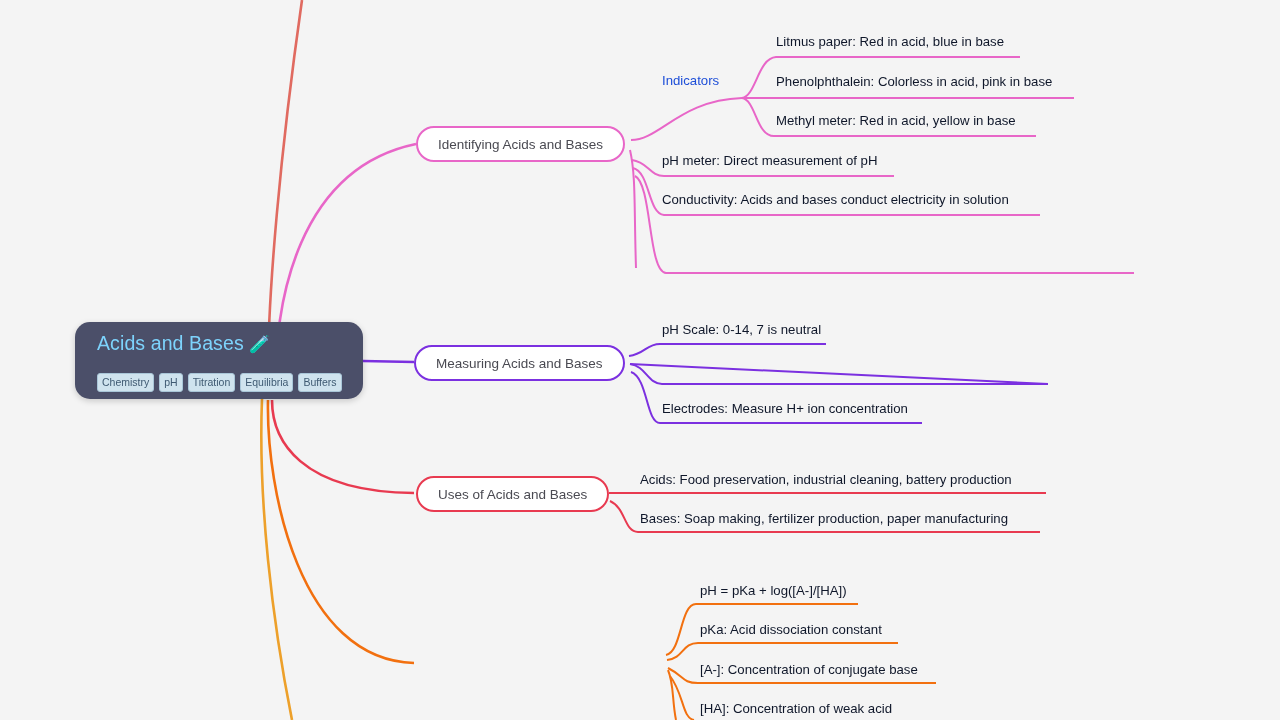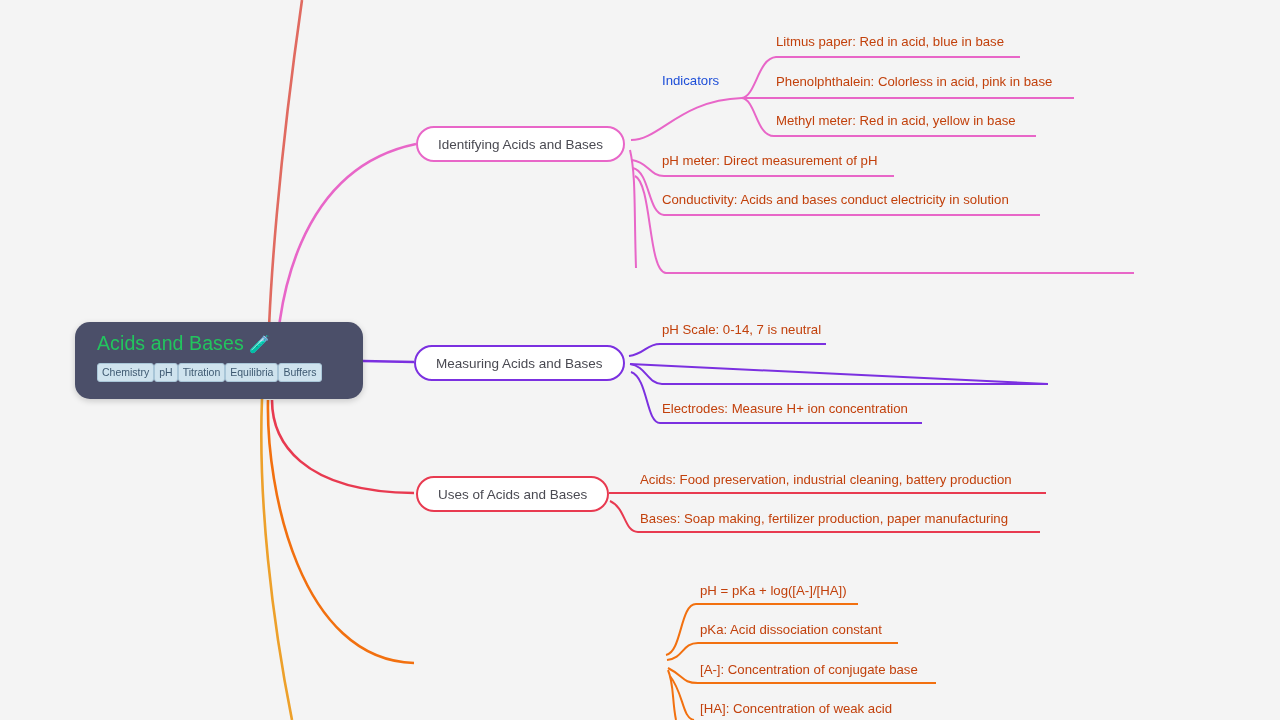--- a/index.html
+++ b/index.html
@@ -26,31 +26,32 @@
     position: absolute;
     left: 75px; top: 322px;
     width: 288px; height: 77px;
     background: #4b4f69;
     border-radius: 15px;
     box-shadow: 0 2px 6px rgba(0,0,0,0.18);
     padding: 12px 22px 0 22px;
     z-index: 5;
   }
   .root-title {
-    color: #22c55e;
+    color: #7dd3fc;
     font-size: 19.5px;
     font-weight: 400;
     letter-spacing: .1px;
     line-height: 1;
     white-space: nowrap;
   }
   .root-title .emoji { font-size: 17px; }
   .tag-row {
-    margin-top: 9px;
+    margin-top: 19px;
     display: flex;
+    gap: 5px;
     align-items: center;
   }
   .tag {
     background: #cfe3ee;
     color: #3f5a72;
     border: 1px solid #a9c6d8;
     border-radius: 3px;
     font-size: 10.5px;
     line-height: 1;
     padding: 3px 4px 4px 4px;
@@ -70,21 +71,21 @@
     padding: 0 20px;
     color: #4a4a52;
     font-size: 13.5px;
     white-space: nowrap;
     z-index: 4;
   }
 
   
   .leaf {
     position: absolute;
-    color: #c2410c;
+    color: #0f172a;
     font-size: 13.2px;
     line-height: 19px;
     z-index: 3;
   }
   .leaf.wrap { width: 470px; white-space: normal; }
   .sub-label {
     position: absolute;
     color: #1d4ed8;
     font-size: 13.2px;
     line-height: 19px;

